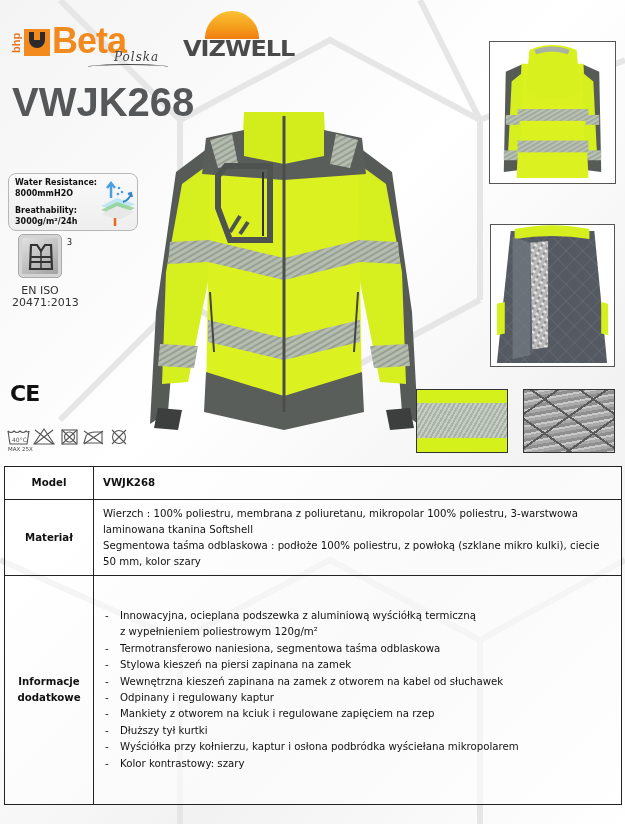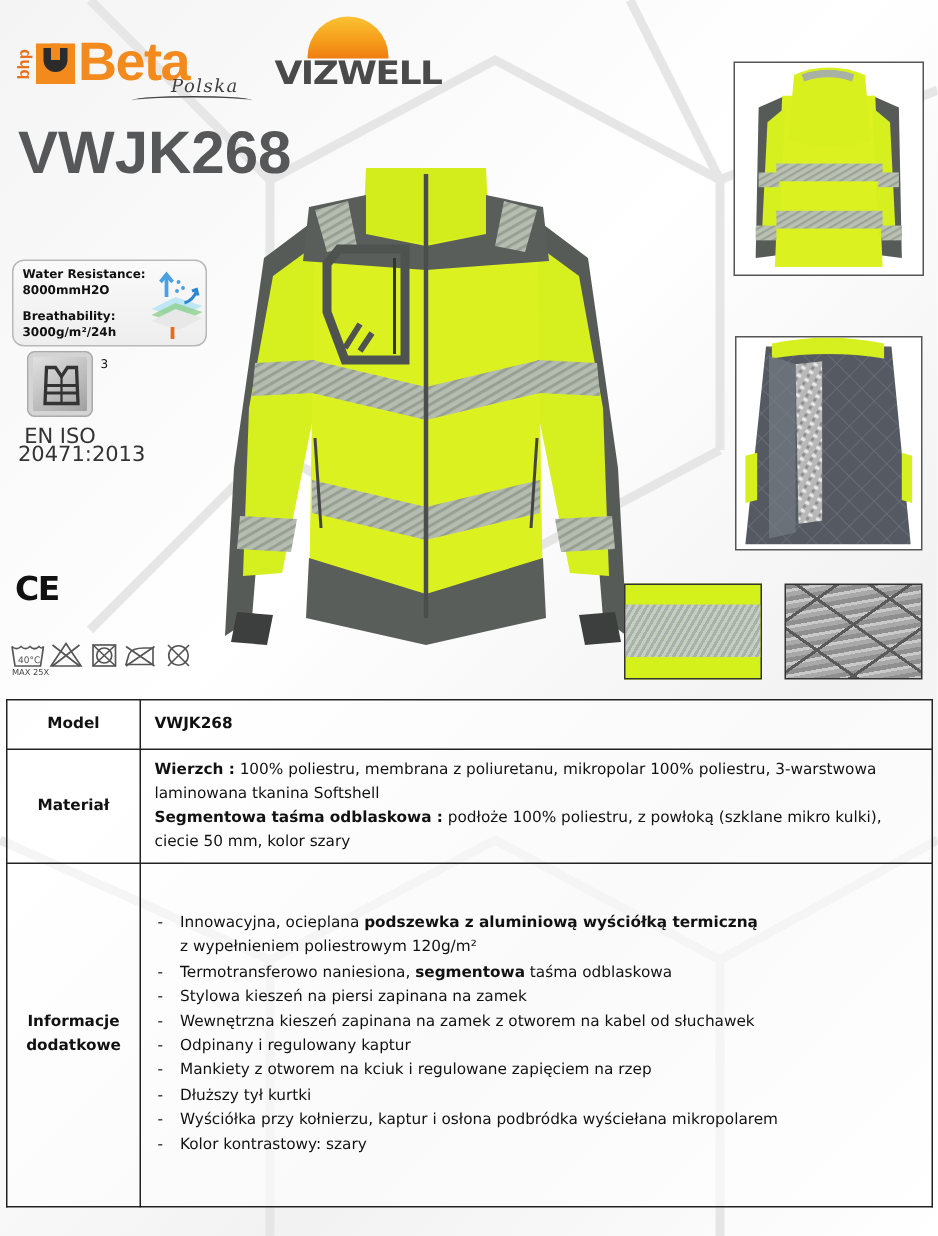--- a/index.html
+++ b/index.html
@@ -74,21 +74,21 @@
   .membrane { position: absolute; left: 88px; top: 6px; width: 40px; height: 48px; }
 
   
   .iso-icon {
     left: 18px; top: 234px; width: 44px; height: 44px; border-radius: 5px;
     background: linear-gradient(145deg, #e6e6e6, #9c9c9c); border: 1px solid #aaa;
     box-shadow: inset 0 0 0 3px #d4d4d4;
   }
   .iso-sup { left: 67px; top: 238px; font-size: 8px; font-family: "DejaVu Sans", sans-serif; }
   .iso-text {
-    left: 12px; top: 285px; width: 56px; text-align: center; font-size: 14px; line-height: 12px;
+    left: 12px; top: 285px; width: 56px; text-align: center; font-size: 11px; line-height: 12px;
     font-family: "DejaVu Sans", sans-serif; color: #333;
   }
 
   .ce { left: 10px; top: 381px; font-family: "DejaVu Sans", sans-serif; font-size: 22px; font-weight: bold; letter-spacing: -1px; color: #111; }
 
   .care { left: 6px; top: 427px; height: 30px; width: 140px; }
   .care-max { position: absolute; left: 2px; top: 19px; font-size: 5.5px; font-family: "DejaVu Sans", sans-serif; color: #444; }
 
   
   .jacket { left: 148px; top: 112px; width: 272px; height: 334px; }
@@ -123,21 +123,21 @@
   .row-nazwa td { height: 42px; }
   .row-nazwa td.val { font-weight: bold; }
   .row-material td { height: 76px; }
   .row-rozmiary td { height: 25px; }
   .row-rozmiary td.val, .row-model td.val { font-weight: bold; }
   .row-info td { height: 229px; }
   .info-list { list-style: none; }
   .info-list li { position: relative; padding-left: 17px; line-height: 16.4px; }
   .info-list li::before { content: "-"; position: absolute; left: 2px; top: 0; }
   .info-list li.cont::before { content: ""; }
-  b { font-weight: bold; margin-top: 24px; }
+  b { font-weight: normal; margin-top: 24px; }
 </style>
 </head>
 <body>
 
 <svg class="bg-lines" viewBox="0 0 625 824">
   <g stroke="#e6e6e6" stroke-width="6" fill="none">
     <path d="M60 0 L180 120 L180 300 L60 420"></path>
     <path d="M180 120 L330 40 L480 120"></path>
     <path d="M420 0 L480 120 L625 60"></path>
     <path d="M480 120 L480 300"></path>

